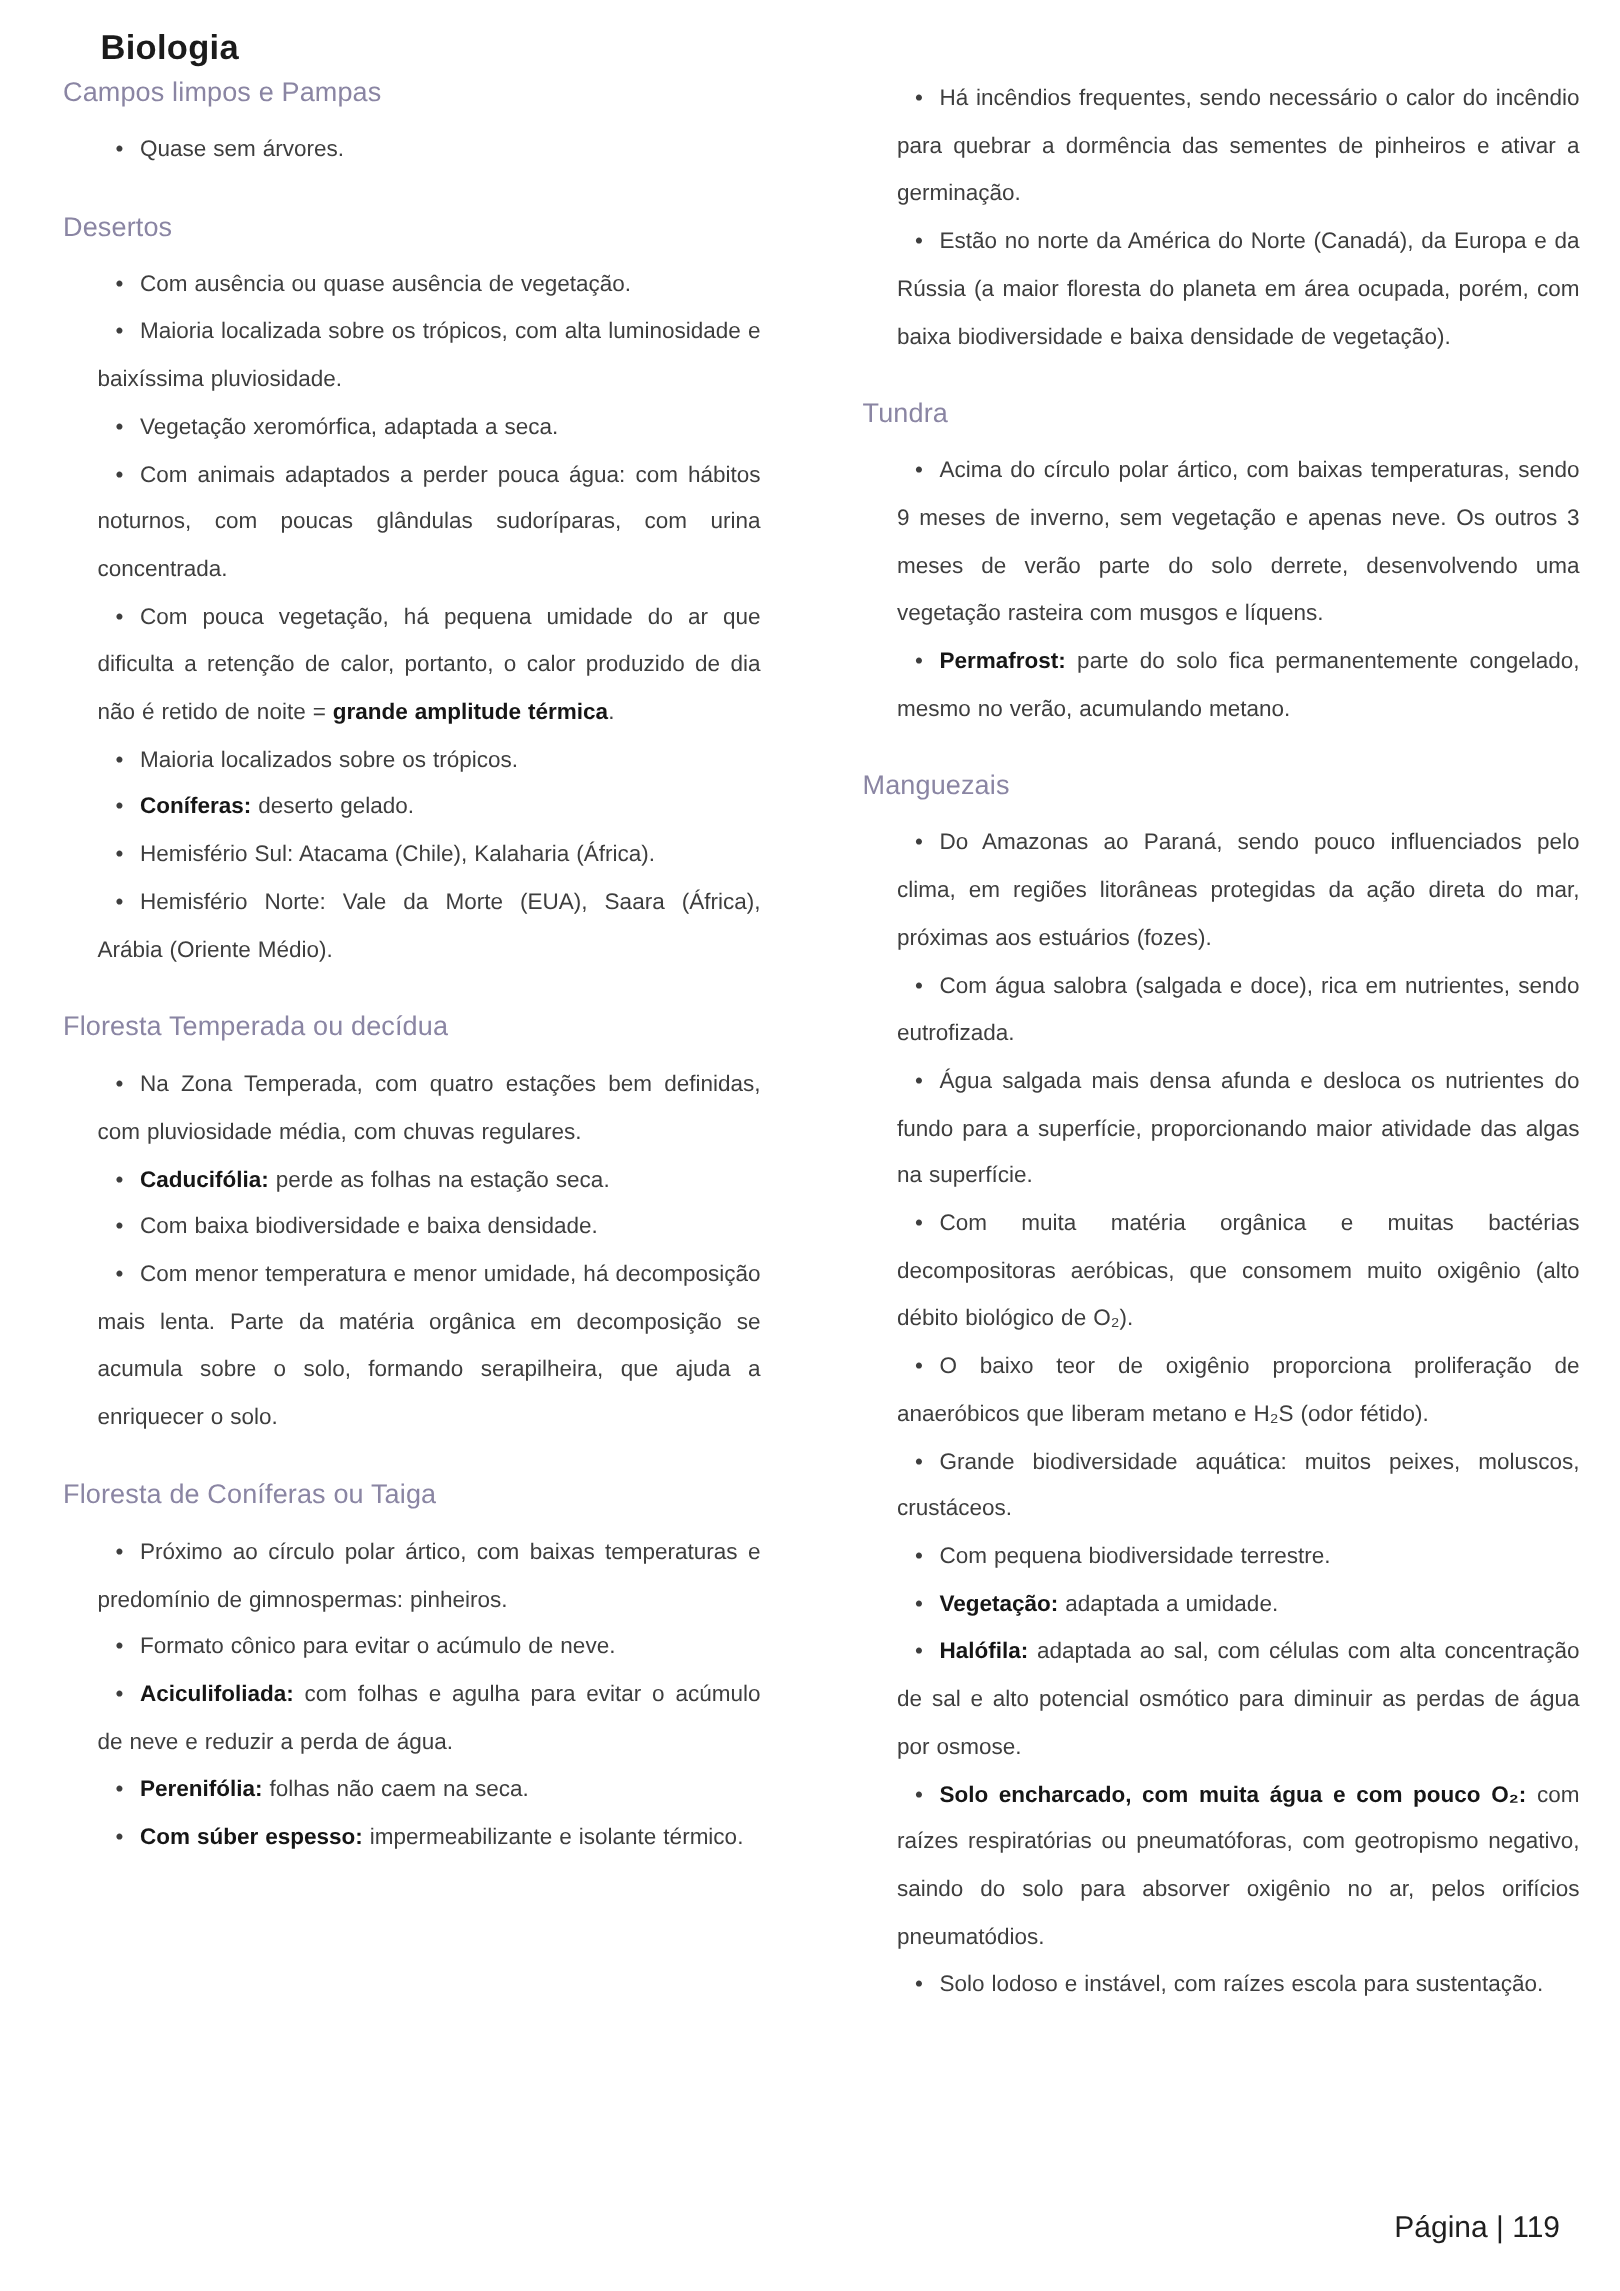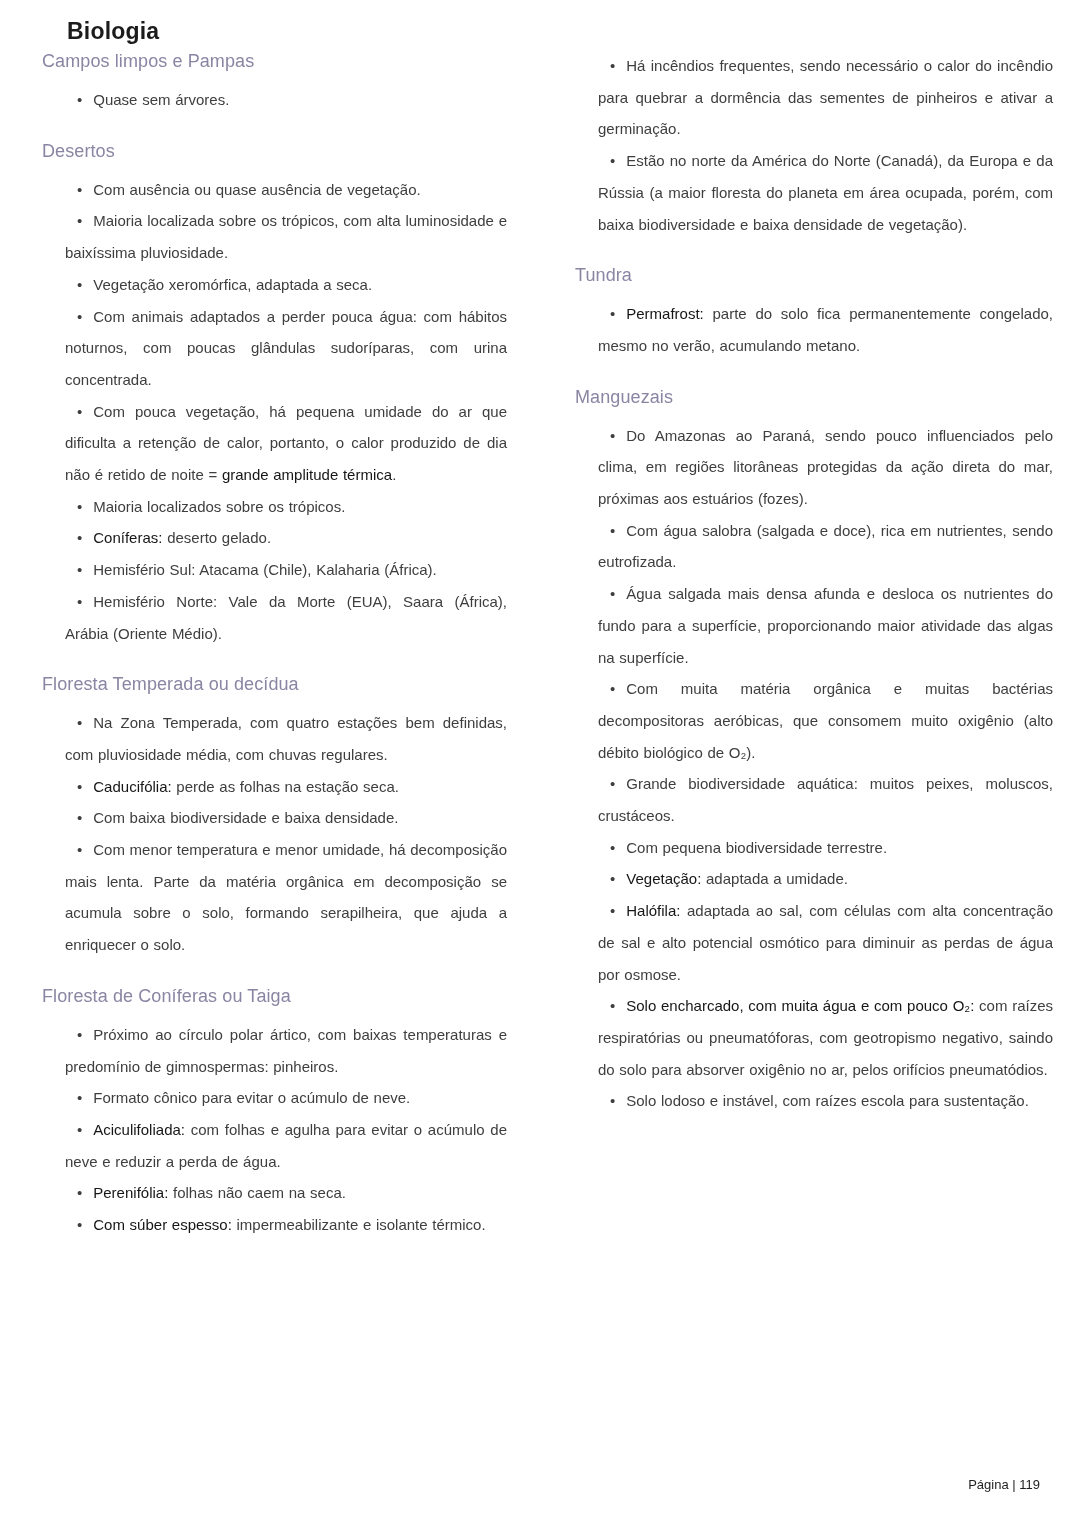--- a/index.html
+++ b/index.html
@@ -43,28 +43,28 @@
     text-align: justify;
     text-indent: 12px;
     margin: 0;
     word-spacing: 0.5px;
   }
   p.item .bullet {
     margin-right: 11px;
     color: var(--body-color, #3e3e3e);
   }
   p.item strong {
-    font-weight: 400;
+    font-weight: 700;
     color: #161616;
   }
   .page-number {
     position: absolute;
     top: 1472px;
     right: 40px;
-    font-size: 13px;
+    font-size: 20px;
     line-height: 26px;
     color: #1f1f1f;
   }
 </style>
 </head>
 <body>
 
 <div class="page">
   <div class="col col-left">
     <div class="doc-header">Biologia</div>
@@ -104,28 +104,30 @@
   </div>
 
   <div class="col col-right">
     <div>
         <section>
           <p class="item"><span class="bullet">•</span>Há incêndios frequentes, sendo necessário o calor do incêndio para quebrar a dormência das sementes de pinheiros e ativar a germinação.</p>
           <p class="item"><span class="bullet">•</span>Estão no norte da América do Norte (Canadá), da Europa e da Rússia (a maior floresta do planeta em área ocupada, porém, com baixa biodiversidade e baixa densidade de vegetação).</p>
         </section>
         <section>
           <h2 class="section-heading">Tundra</h2>
+          <p class="item"><span class="bullet">•</span>Acima do círculo polar ártico, com baixas temperaturas, sendo 9 meses de inverno, sem vegetação e apenas neve. Os outros 3 meses de verão parte do solo derrete, desenvolvendo uma vegetação rasteira com musgos e líquens.</p>
           <p class="item"><span class="bullet">•</span><strong>Permafrost:</strong> parte do solo fica permanentemente congelado, mesmo no verão, acumulando metano.</p>
         </section>
         <section>
           <h2 class="section-heading">Manguezais</h2>
           <p class="item"><span class="bullet">•</span>Do Amazonas ao Paraná, sendo pouco influenciados pelo clima, em regiões litorâneas protegidas da ação direta do mar, próximas aos estuários (fozes).</p>
           <p class="item"><span class="bullet">•</span>Com água salobra (salgada e doce), rica em nutrientes, sendo eutrofizada.</p>
           <p class="item"><span class="bullet">•</span>Água salgada mais densa afunda e desloca os nutrientes do fundo para a superfície, proporcionando maior atividade das algas na superfície.</p>
           <p class="item"><span class="bullet">•</span>Com muita matéria orgânica e muitas bactérias decompositoras aeróbicas, que consomem muito oxigênio (alto débito biológico de O₂).</p>
+          <p class="item"><span class="bullet">•</span>O baixo teor de oxigênio proporciona proliferação de anaeróbicos que liberam metano e H₂S (odor fétido).</p>
           <p class="item"><span class="bullet">•</span>Grande biodiversidade aquática: muitos peixes, moluscos, crustáceos.</p>
           <p class="item"><span class="bullet">•</span>Com pequena biodiversidade terrestre.</p>
           <p class="item"><span class="bullet">•</span><strong>Vegetação:</strong> adaptada a umidade.</p>
           <p class="item"><span class="bullet">•</span><strong>Halófila:</strong> adaptada ao sal, com células com alta concentração de sal e alto potencial osmótico para diminuir as perdas de água por osmose.</p>
           <p class="item"><span class="bullet">•</span><strong>Solo encharcado, com muita água e com pouco O₂:</strong> com raízes respiratórias ou pneumatóforas, com geotropismo negativo, saindo do solo para absorver oxigênio no ar, pelos orifícios pneumatódios.</p>
           <p class="item"><span class="bullet">•</span>Solo lodoso e instável, com raízes escola para sustentação.</p>
         </section>
       </div>
   </div>
 

